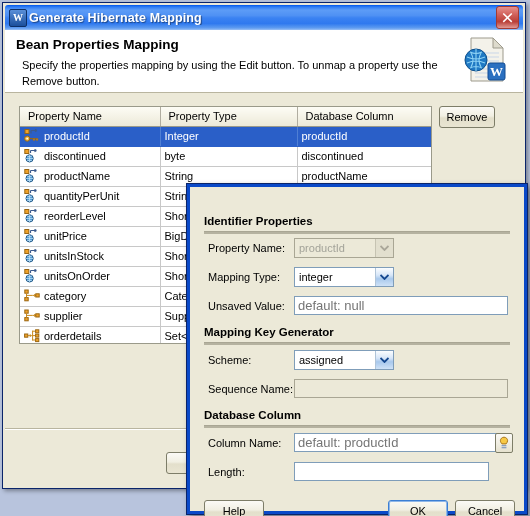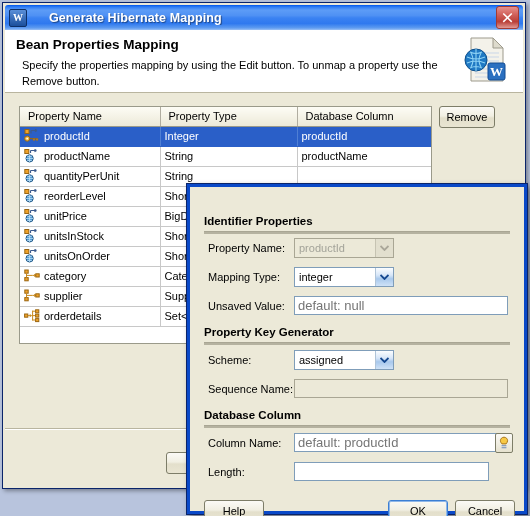--- a/index.html
+++ b/index.html
@@ -35,21 +35,21 @@
     width: 16px; height: 16px;
     background: linear-gradient(to bottom,#5a8fd8,#1b4f9c);
     border: 1px solid #0d2f66;
     border-radius: 2px;
     color: #fff; font-weight: bold; font-size: 10px;
     display: flex; align-items: center; justify-content: center;
     font-family: "Liberation Serif", serif;
     flex: 0 0 auto;
   }
   .wiz-title {
-    margin-left: 22px;
+    margin-left: 2px;
     color: #fff; font-weight: bold; font-size: 12.5px;
     letter-spacing: .1px;
     text-shadow: 1px 1px 1px rgba(0,0,0,.45);
     flex: 1 1 auto; white-space: nowrap; overflow: hidden;
   }
   .wiz-close {
     width: 21px; height: 21px; margin-right: 2px;
     background: linear-gradient(to bottom,#e6918c 0%,#d2625c 35%,#b93f38 70%,#e09a95 100%);
     border: 1px solid #a33a33;
     border-radius: 3px;
@@ -315,20 +315,35 @@
               </tr>
               <tr>
                 <td class="cname">
                   <span class="cellrow">
                     <svg class="rowicon" viewBox="0 0 16 14">
                       <rect x="0.8" y="0.5" width="4" height="4" fill="#f0a32a" stroke="#9a6612"></rect>
                       <path d="M6.5 1.5h6M12.5 1.5l-2-1.2M12.5 1.5l-2 1.2M6.5 1.5v2.6" fill="none" stroke="#3c5a8c" stroke-width="1.2"></path>
                       <circle cx="5.6" cy="9.4" r="3.6" fill="#4f9ad6" stroke="#1d527f"></circle>
                       <path d="M2 9.4h7.2M5.6 5.8v7.2M3 6.9q2.6 1.3 5.2 0M3 11.9q2.6-1.3 5.2 0" fill="none" stroke="#bfe2f7" stroke-width=".8"></path>
                     </svg>
+                    <span>discontinued</span>
+                  </span>
+                </td>
+                <td><span>byte</span></td>
+                <td style="border-right:none"><span>discontinued</span></td>
+              </tr>
+              <tr>
+                <td class="cname">
+                  <span class="cellrow">
+                    <svg class="rowicon" viewBox="0 0 16 14">
+                      <rect x="0.8" y="0.5" width="4" height="4" fill="#f0a32a" stroke="#9a6612"></rect>
+                      <path d="M6.5 1.5h6M12.5 1.5l-2-1.2M12.5 1.5l-2 1.2M6.5 1.5v2.6" fill="none" stroke="#3c5a8c" stroke-width="1.2"></path>
+                      <circle cx="5.6" cy="9.4" r="3.6" fill="#4f9ad6" stroke="#1d527f"></circle>
+                      <path d="M2 9.4h7.2M5.6 5.8v7.2M3 6.9q2.6 1.3 5.2 0M3 11.9q2.6-1.3 5.2 0" fill="none" stroke="#bfe2f7" stroke-width=".8"></path>
+                    </svg>
                     <span>productName</span>
                   </span>
                 </td>
                 <td><span>String</span></td>
                 <td style="border-right:none"><span>productName</span></td>
               </tr>
               <tr>
                 <td class="cname">
                   <span class="cellrow">
                     <svg class="rowicon" viewBox="0 0 16 14">
@@ -490,21 +505,21 @@
         <span class="carrow">
           <svg width="9" height="6" viewBox="0 0 9 6">
               <path d="M0.5 1 4.5 5 8.5 1" fill="none" stroke="#14478f" stroke-width="1.8"></path>
             </svg>
         </span>
       </div>
 
       <div class="fld-label" style="top:91px">Unsaved Value:</div>
       <input class="tinput ph" style="left: 104px; top: 87px; width: 214px;" placeholder="default: null">
 
-      <div class="grp-title" style="top:117px">Property Key Generator</div>
+      <div class="grp-title" style="top:117px">Mapping Key Generator</div>
       <div class="grp-rule" style="top:133px"></div>
 
       <div class="fld-label" style="top:145px">Scheme:</div>
       <div class="combo" style="left:104px; top:141px; width:100px">
         <span class="cval">assigned</span>
         <span class="carrow">
           <svg width="9" height="6" viewBox="0 0 9 6">
               <path d="M0.5 1 4.5 5 8.5 1" fill="none" stroke="#14478f" stroke-width="1.8"></path>
             </svg>
         </span>

